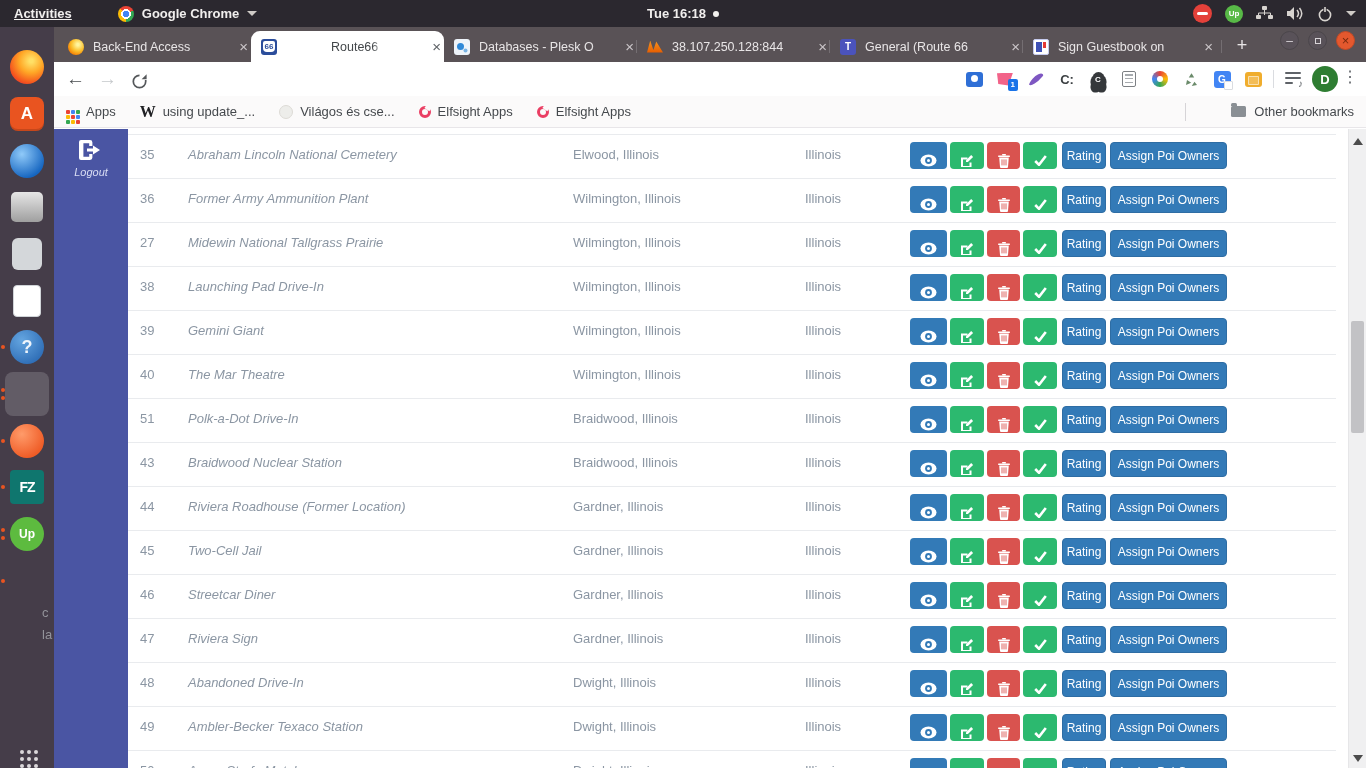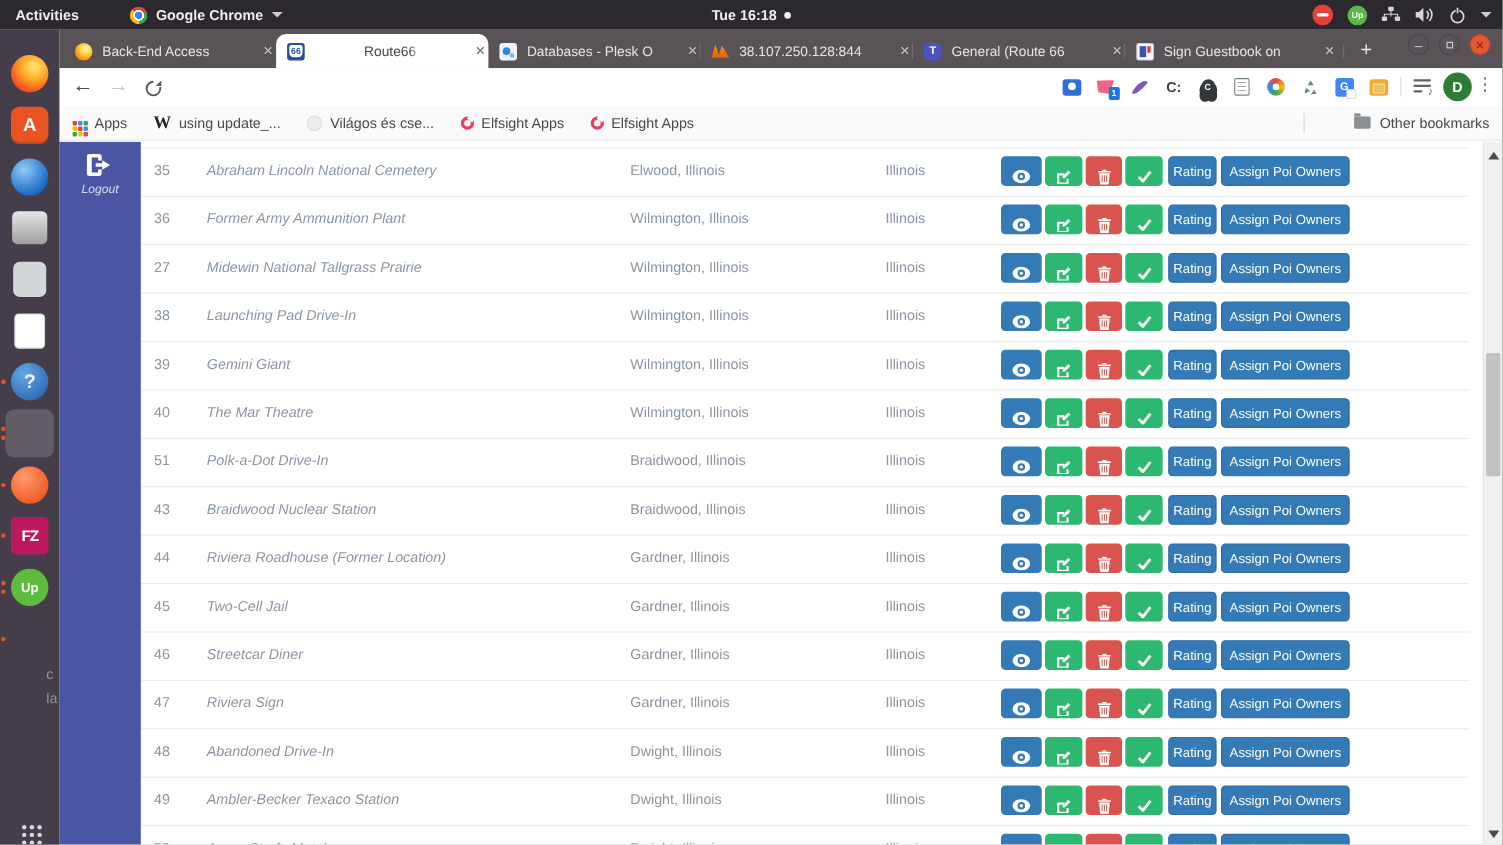--- a/index.html
+++ b/index.html
@@ -3,21 +3,21 @@
 <meta charset="utf-8">
 <style>
   html,body{margin:0;padding:0;background:#222;}
   *{box-sizing:border-box;}
   .screen{position:relative;width:1366px;height:768px;background:#fff;overflow:hidden;
     font-family:"Liberation Sans",sans-serif;-webkit-font-smoothing:antialiased;}
 
   
   .topbar{position:absolute;left:0;top:0;width:1366px;height:27px;background:#2b282f;z-index:60;
     display:flex;align-items:center;color:#f1efee;font-size:13px;font-weight:700;}
-  .tb-activities{margin-left:14px;}
+  .tb-activities{margin-left:14px;text-decoration:underline;}
   .tb-app{display:flex;align-items:center;gap:8px;margin-left:46px;}
   .caret{width:0;height:0;border-left:5px solid transparent;border-right:5px solid transparent;border-top:5px solid #cfcbc7;}
   .tb-clock{position:absolute;left:50%;transform:translateX(-50%);display:flex;align-items:center;gap:7px;}
   .clock-dot{width:6px;height:6px;border-radius:50%;background:#f3f1ef;}
   .tb-right{position:absolute;right:10px;top:0;height:27px;display:flex;align-items:center;gap:13px;}
   .dnd{width:19px;height:19px;border-radius:50%;background:#e4413a;position:relative;}
   .dnd::after{content:'';position:absolute;left:4px;top:8px;width:11px;height:3px;background:#fff;border-radius:2px;}
   .upbadge{width:18px;height:18px;border-radius:50%;background:#58b947;color:#fff;font-size:8px;font-weight:700;
     display:flex;align-items:center;justify-content:center;}
   .chromeball{border-radius:50%;background:
@@ -34,21 +34,21 @@
   .di{width:34px;height:34px;display:flex;align-items:center;justify-content:center;font-weight:700;color:#fff;}
   .di-firefox{border-radius:50%;background:radial-gradient(circle at 62% 32%,#ffe066 6%,#ffa726 38%,#f4511e 72%,#c2185b 100%);}
   .di-software{background:#e95420;border-radius:8px;font-size:17px;color:#fff;box-shadow:inset 0 -2px rgba(0,0,0,.15);}
   .di-thunderbird{border-radius:50%;background:radial-gradient(circle at 35% 30%,#90caf9,#1565c0 75%);position:relative;}
   .di-archive{background:linear-gradient(#e6e6e6,#9f9f9f);border-radius:5px;width:32px;height:30px;position:relative;}
   .di-media{background:#d4d7da;border-radius:6px;width:30px;height:32px;position:relative;}
   .di-writer{background:#fff;border-radius:4px;width:28px;height:32px;position:relative;border:1px solid #d0d4d8;}
   .di-help{border-radius:50%;background:radial-gradient(circle at 35% 30%,#64a5e0,#2d6cb5 80%);font-size:18px;color:#eef4fb;}
   .di-chrome{width:34px;height:34px;}
   .di-postman{border-radius:50%;background:radial-gradient(circle at 35% 30%,#ff9b6a,#ef5b25 75%);position:relative;}
-  .di-filezilla{background:#be185d;border-radius:4px;font-size:14px;color:#fff;letter-spacing:-1px;}
+  .di-filezilla{background:#0f766e;border-radius:4px;font-size:14px;color:#fff;letter-spacing:-1px;}
   .di-upwork{border-radius:50%;background:#5dbb3f;font-size:12px;}
   .showapps{position:absolute;left:20px;bottom:14px;width:4px;height:4px;border-radius:50%;background:#dbd7da;
     box-shadow:7px 0 #dbd7da,14px 0 #dbd7da,0 7px #dbd7da,7px 7px #dbd7da,14px 7px #dbd7da,0 14px #dbd7da,7px 14px #dbd7da,14px 14px #dbd7da;}
   .frag{position:absolute;color:#93939a;font-size:13px;left:42px;}
 
   
   .win{position:absolute;left:54px;top:27px;width:1312px;height:741px;background:#fff;}
   .tabstrip{position:absolute;left:0;top:0;width:100%;height:35px;background:#595256;}
   .tab{position:absolute;top:4px;height:31px;width:193px;display:flex;align-items:center;padding:0 0 0 10px;cursor:default;}
   .tab.active{background:#fff;border-radius:9px 9px 0 0;z-index:2;}

